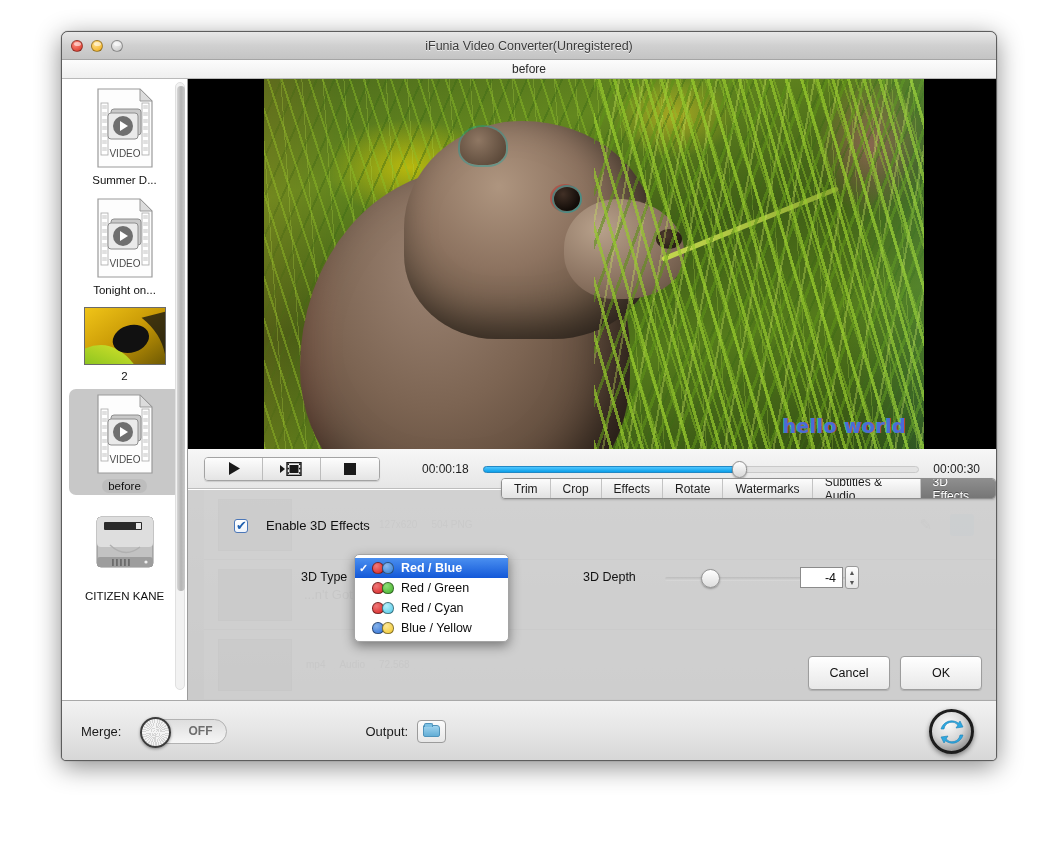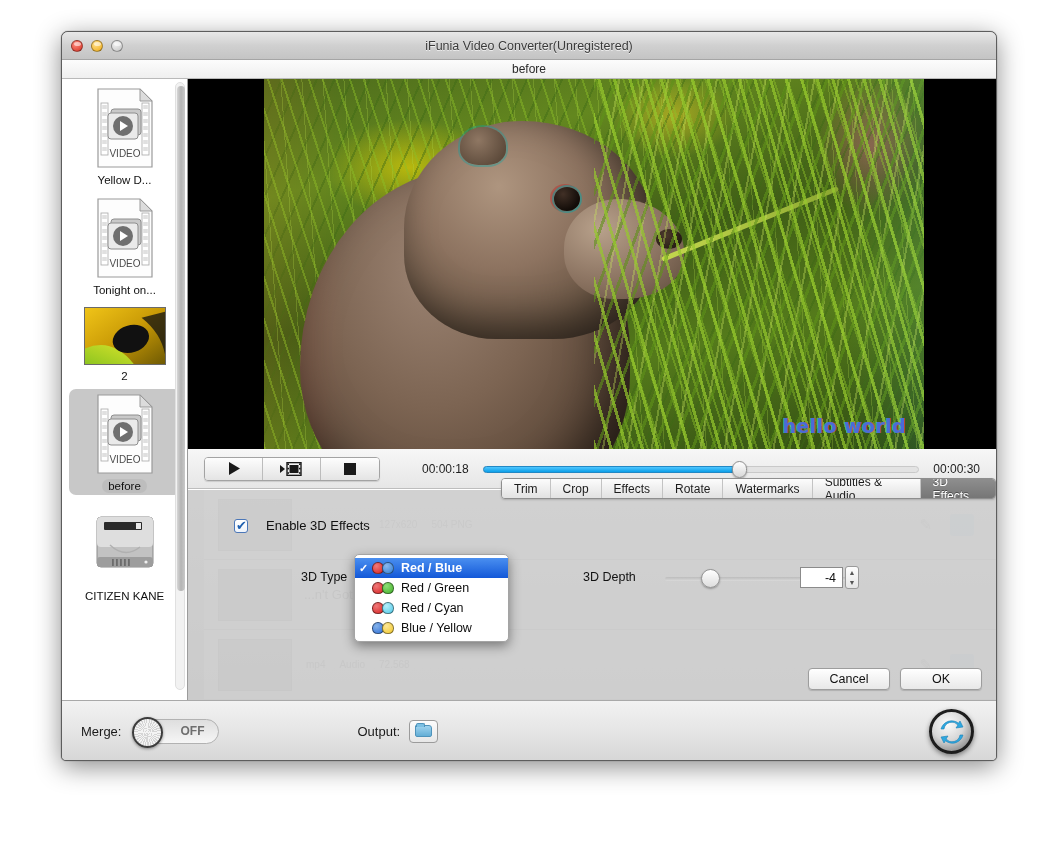--- a/index.html
+++ b/index.html
@@ -383,38 +383,38 @@
     border-radius: 50% 50% 45% 45%;
     border: 1px solid rgba(0,0,0,0.45);
   }
   .lens.l { left: 0; }
   .lens.r { left: 10px; }
   .dd-text { white-space: nowrap; }
 
   
   #dlg-buttons { position: absolute; right: 14px; bottom: 10px; display: flex; gap: 10px; z-index: 5; }
   .dlg-btn {
-    width: 82px; height: 22px;
+    width: 82px; height: 34px;
     border: 1px solid #9d9d9d; border-radius: 4px;
     background: linear-gradient(to bottom,#ffffff,#e8e8e8);
     display: flex; align-items: center; justify-content: center;
     font-size: 12.5px; color: #111;
     box-shadow: 0 1px 1px rgba(0,0,0,0.15);
   }
 
   
   #footer {
     position: relative; height: 61px;
     background: linear-gradient(to bottom,#f2f2f2 0%,#e4e4e4 55%,#d6d6d6 100%);
     border-top: 1px solid #a9a9a9;
     display: flex; align-items: center;
   }
   #merge-label { margin-left: 19px; font-size: 13px; color: #1a1a1a; }
   #merge-switch {
-    position: relative; margin-left: 12px;
+    position: relative; margin-left: 20px;
     width: 86px; height: 25px; border-radius: 13px;
     background: linear-gradient(to bottom,#dedede,#f6f6f6);
     border: 1px solid #b2b2b2;
     display: flex; align-items: center; justify-content: flex-end;
     padding-right: 14px;
     font-size: 12px; color: #6e6e6e; font-weight: bold;
   }
   #merge-knob {
     position: absolute; left: -2px; top: -3px;
     width: 31px; height: 31px; border-radius: 50%;
@@ -512,21 +512,21 @@
             <rect x="51.2" y="46" width="4.6" height="4"></rect>
               <rect x="51.2" y="53" width="4.6" height="4"></rect>
             <rect x="51.2" y="60" width="4.6" height="4"></rect>
           </g>
           <rect x="19" y="22" width="30" height="26" rx="3" fill="#c9c9c9" stroke="#8e8e8e"></rect>
           <rect x="16" y="26" width="30" height="26" rx="3" fill="#eaeaea" stroke="#8e8e8e"></rect>
           <circle cx="31" cy="39" r="10" fill="#6f6f6f"></circle>
           <path d="M28 34 l8 5 l-8 5 Z" fill="#ffffff"></path>
           <text x="33" y="70" font-size="10" text-anchor="middle" fill="#4a4a4a" font-family="Liberation Sans">VIDEO</text>
         </svg>
-        <div class="sb-label">Yellow D...</div>
+        <div class="sb-label">Summer D...</div>
       </div>
 
       <div class="sb-item">
         <svg class="sb-thumb" viewBox="0 0 66 82">
           <path d="M6 2 h42 l12 12 v66 H6 Z" fill="#fdfdfd" stroke="#9a9a9a" stroke-width="1.2"></path>
           <path d="M48 2 l12 12 h-12 Z" fill="#dcdcdc" stroke="#9a9a9a" stroke-width="1"></path>
           <g fill="#ffffff" stroke="#a8a8a8" stroke-width="0.8">
             <rect x="9" y="16" width="7" height="52"></rect>
               <rect x="50" y="16" width="7" height="52"></rect>
           </g>

